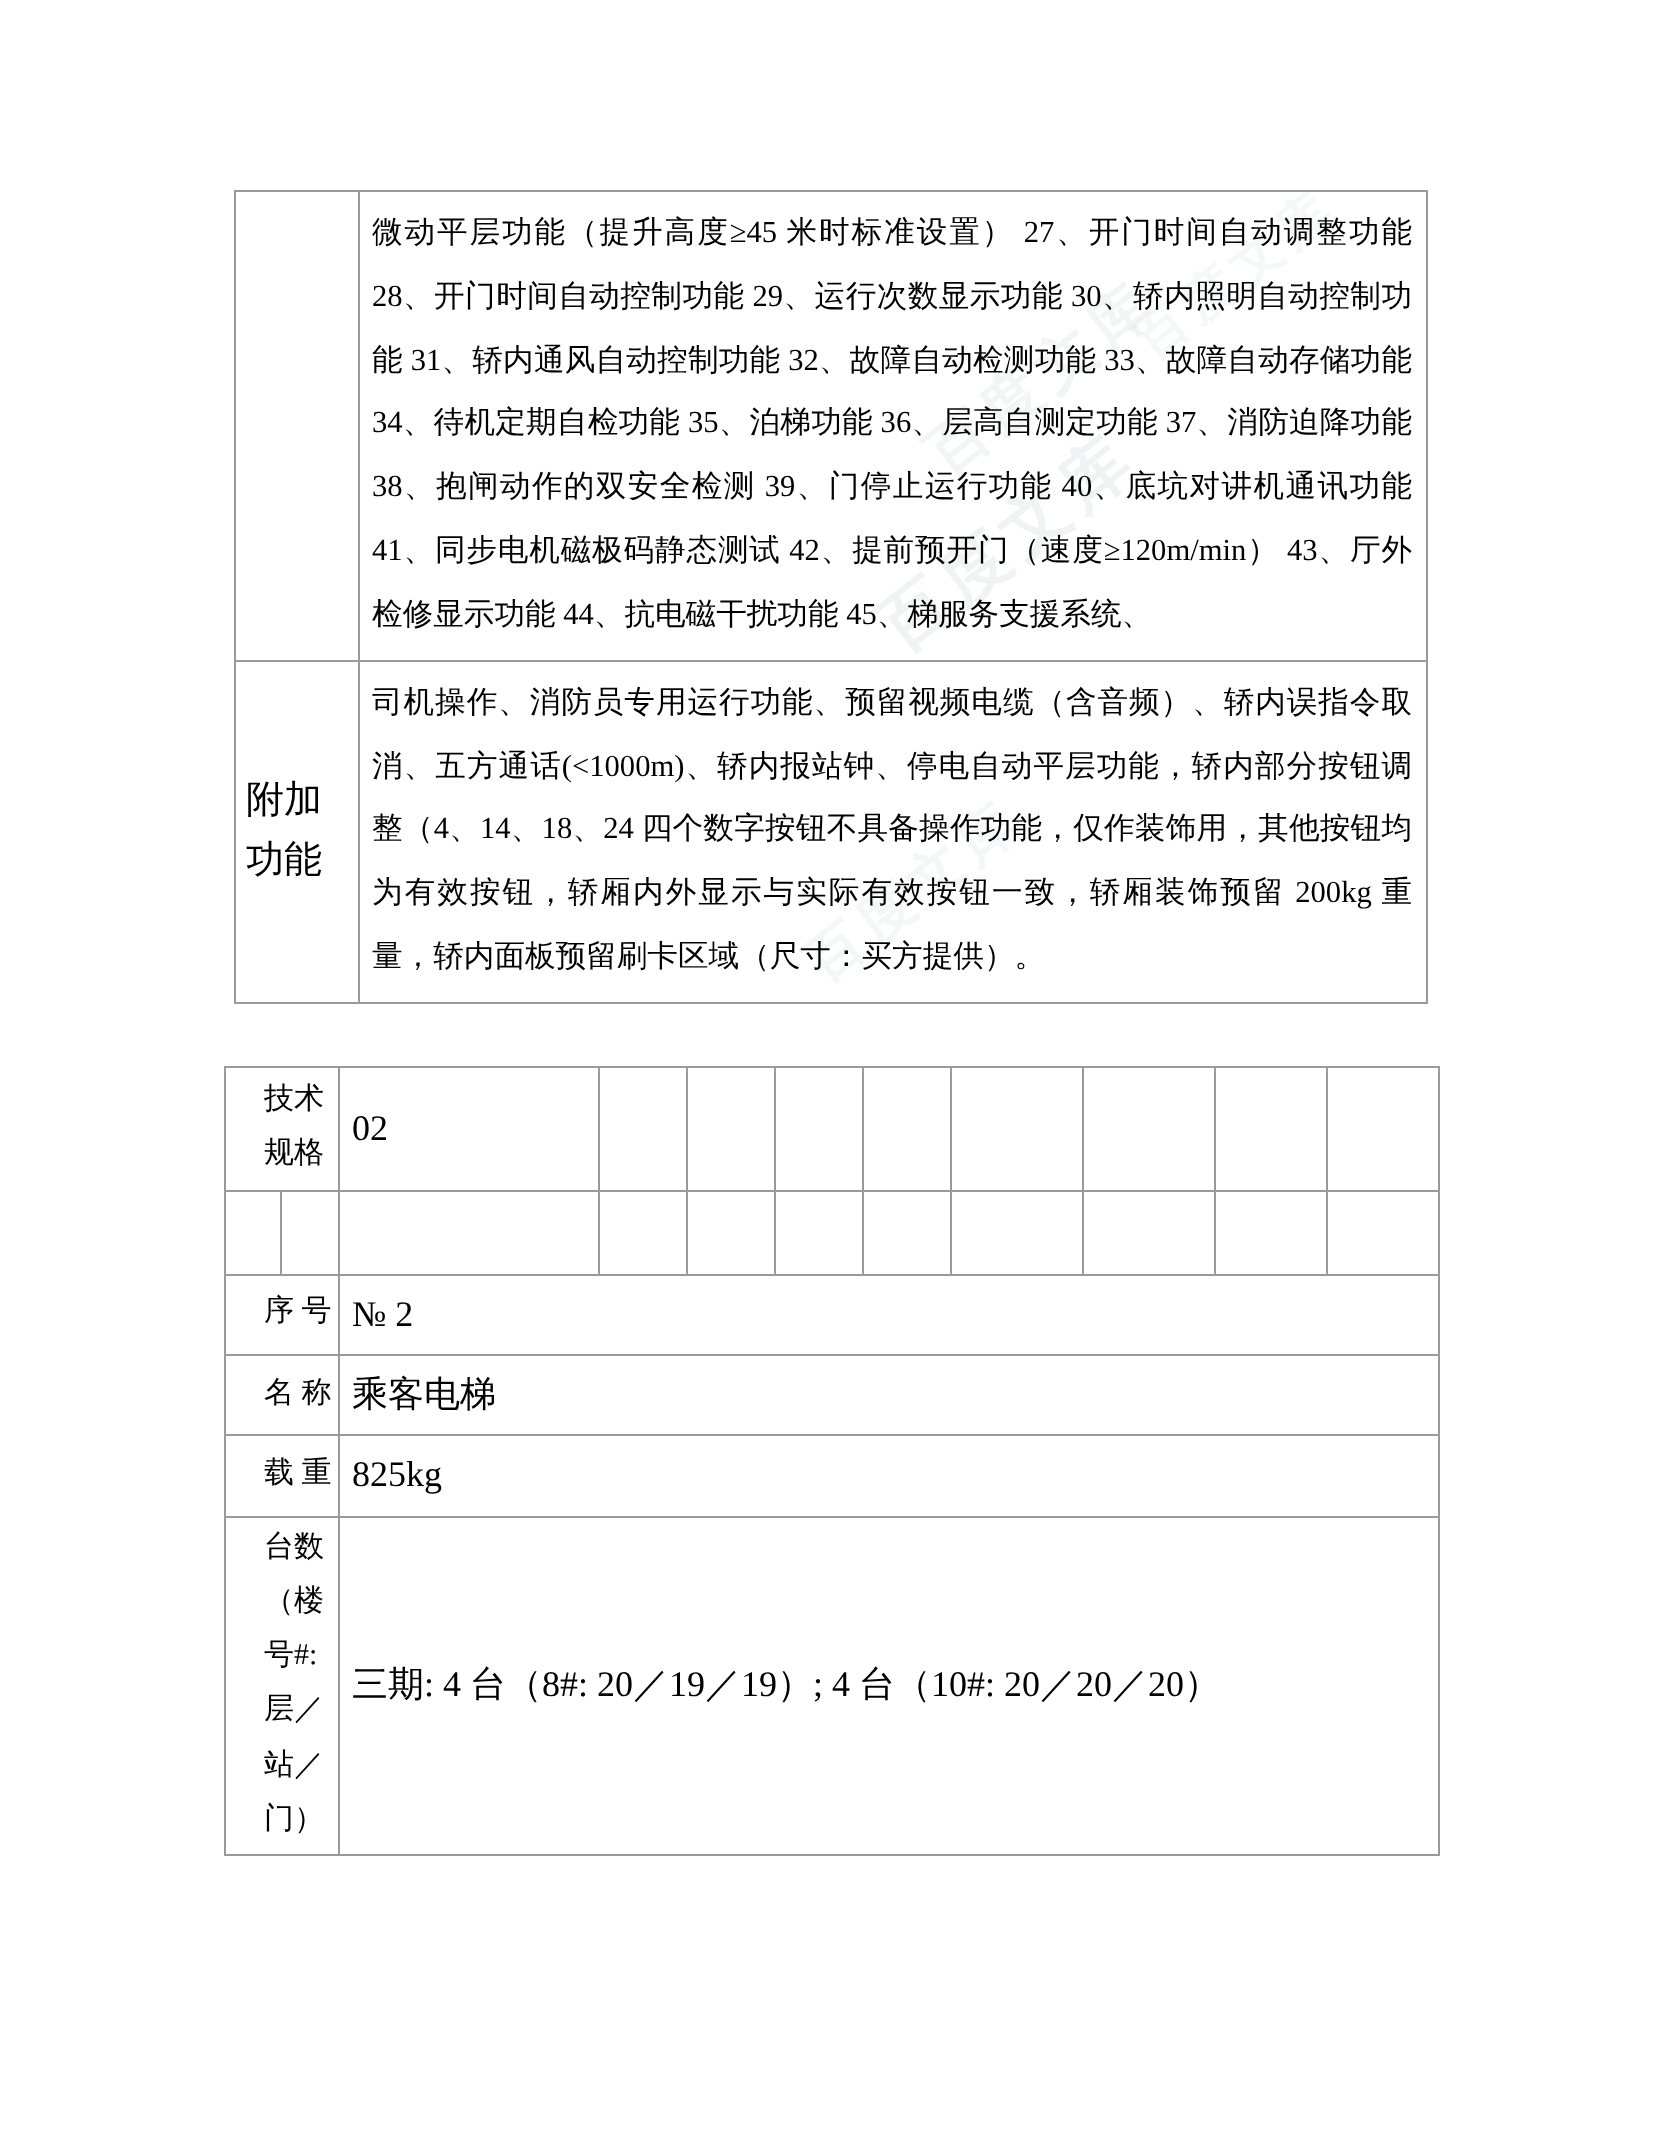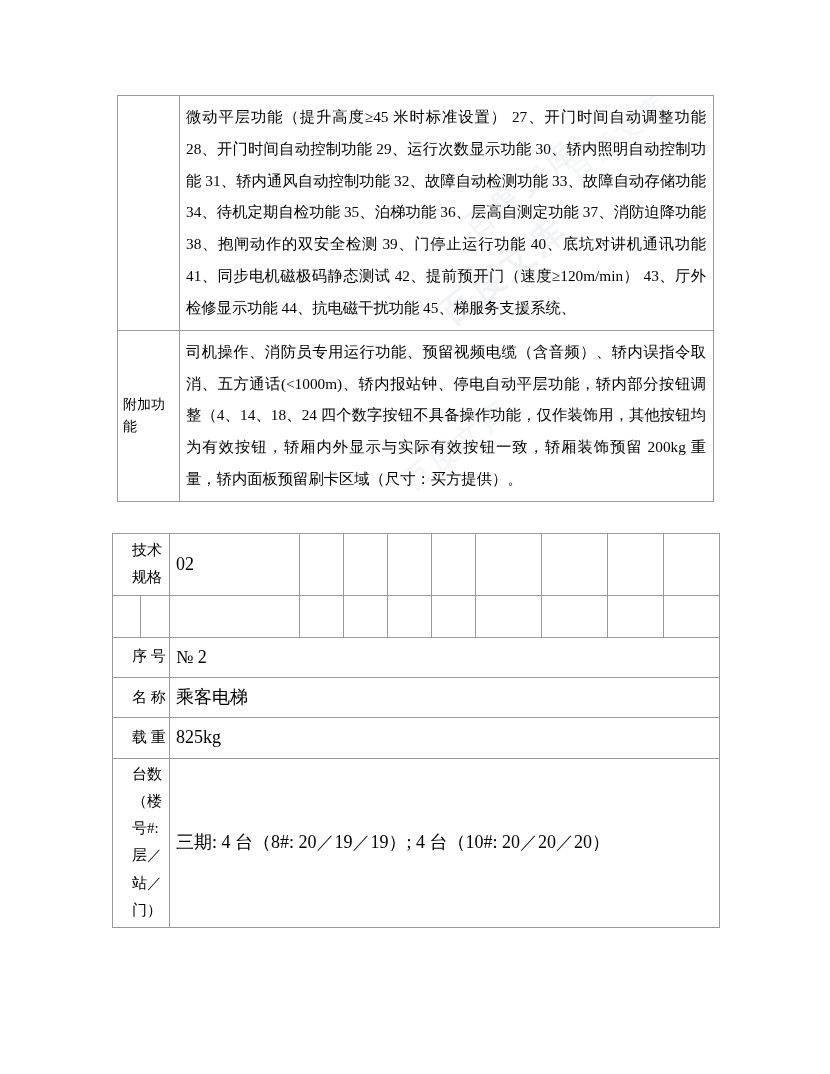--- a/index.html
+++ b/index.html
@@ -62,21 +62,21 @@
   }
 
   #table-one {
     left: 117px;
     top: 95px;
     width: 597px;
   }
   #table-one td.label-col {
     width: 52px;
     text-align: left;
-    font-size: 14px;
+    font-size: 19px;
     line-height: 1.55;
     padding: 3px 4px 3px 5px;
     word-break: break-all;
   }
   #table-one td.body-col {
     text-align: justify;
     text-justify: inter-ideograph;
     font-size: 15.3px;
     line-height: 2.08;
     padding: 5px 7px 6px 6px;

